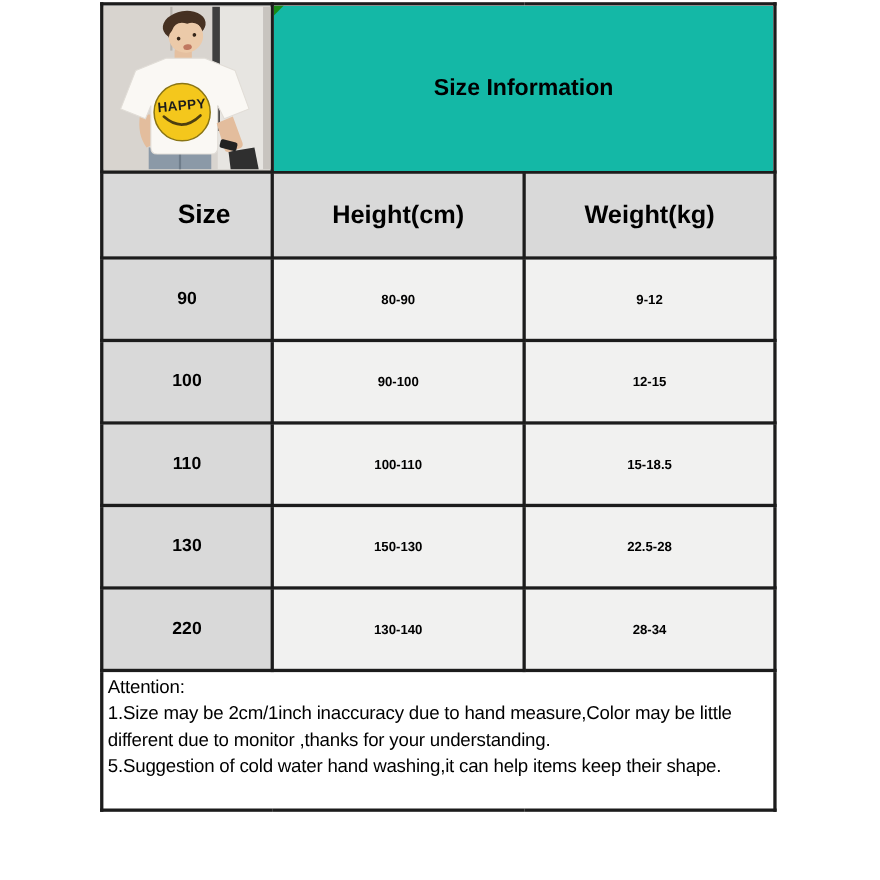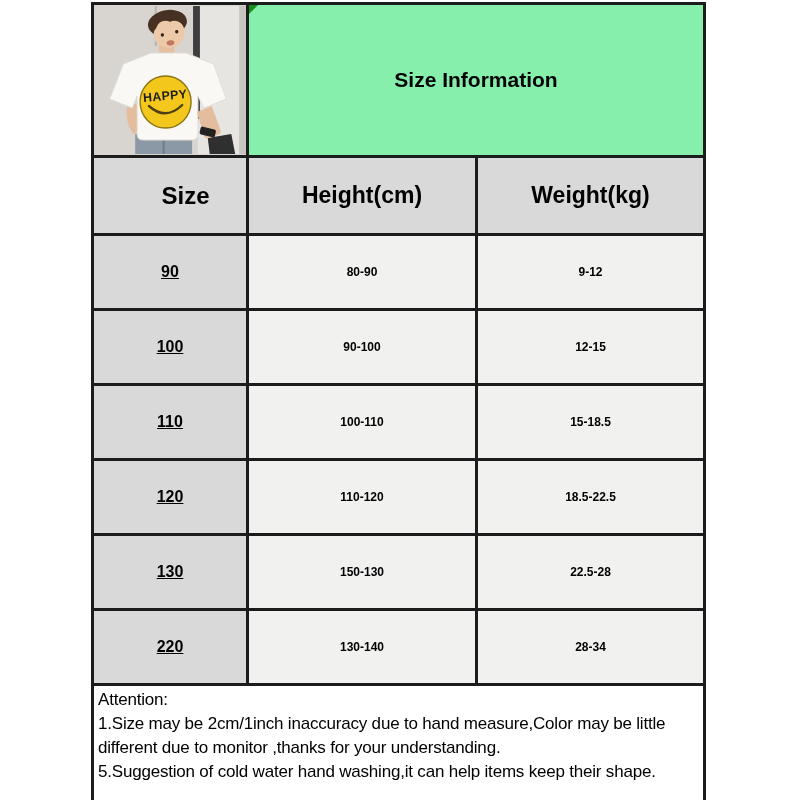--- a/index.html
+++ b/index.html
@@ -15,30 +15,30 @@
   td{
     border:3px solid #1c1c1c;
     text-align:center;vertical-align:middle;
     overflow:hidden;
   }
   col.c1{width:155px}
   col.c2{width:229px}
   col.c3{width:228px}
   td.photo-cell{height:148px;padding:0;background:#d8d4cf;}
   td.title-cell{
-    height:148px;background:#86efac;position:relative;
+    height:148px;background:#14b8a6;position:relative;
     font-size:21px;font-weight:bold;
   }
   .corner-marker{
     position:absolute;top:0;left:0;width:0;height:0;
     border-top:9px solid #1a8c1a;border-right:9px solid transparent;
   }
   td.col-header{height:73px;background:#d9d9d9;font-weight:bold;font-size:23px;}
   td.col-header.size-h{font-size:24px;padding-left:32px;}
-  td.row-size{height:70px;background:#d9d9d9;font-weight:bold;font-size:16px;text-decoration:underline;}
+  td.row-size{height:70px;background:#d9d9d9;font-weight:bold;font-size:16px;}
   td.row-val{height:70px;background:#f1f1f0;font-weight:bold;font-size:12px;}
   td.attention-cell{
     height:120px;background:#ffffff;text-align:left;vertical-align:top;
     font-size:17px;font-weight:normal;line-height:24px;
     padding:2px 6px 2px 4px;letter-spacing:-0.2px;
   }
   .photo-svg{display:block;width:100%;height:148px;}
 </style>
 </head>
 <body>
@@ -116,25 +116,20 @@
       <td class="row-size">100</td>
       <td class="row-val">90-100</td>
       <td class="row-val">12-15</td>
     </tr>
     <tr>
       <td class="row-size">110</td>
       <td class="row-val">100-110</td>
       <td class="row-val">15-18.5</td>
     </tr>
     <tr>
-      <td class="row-size">120</td>
-      <td class="row-val">110-120</td>
-      <td class="row-val">18.5-22.5</td>
-    </tr>
-    <tr>
       <td class="row-size">130</td>
       <td class="row-val">150-130</td>
       <td class="row-val">22.5-28</td>
     </tr>
     <tr>
       <td class="row-size">220</td>
       <td class="row-val">130-140</td>
       <td class="row-val">28-34</td>
     </tr>
 

